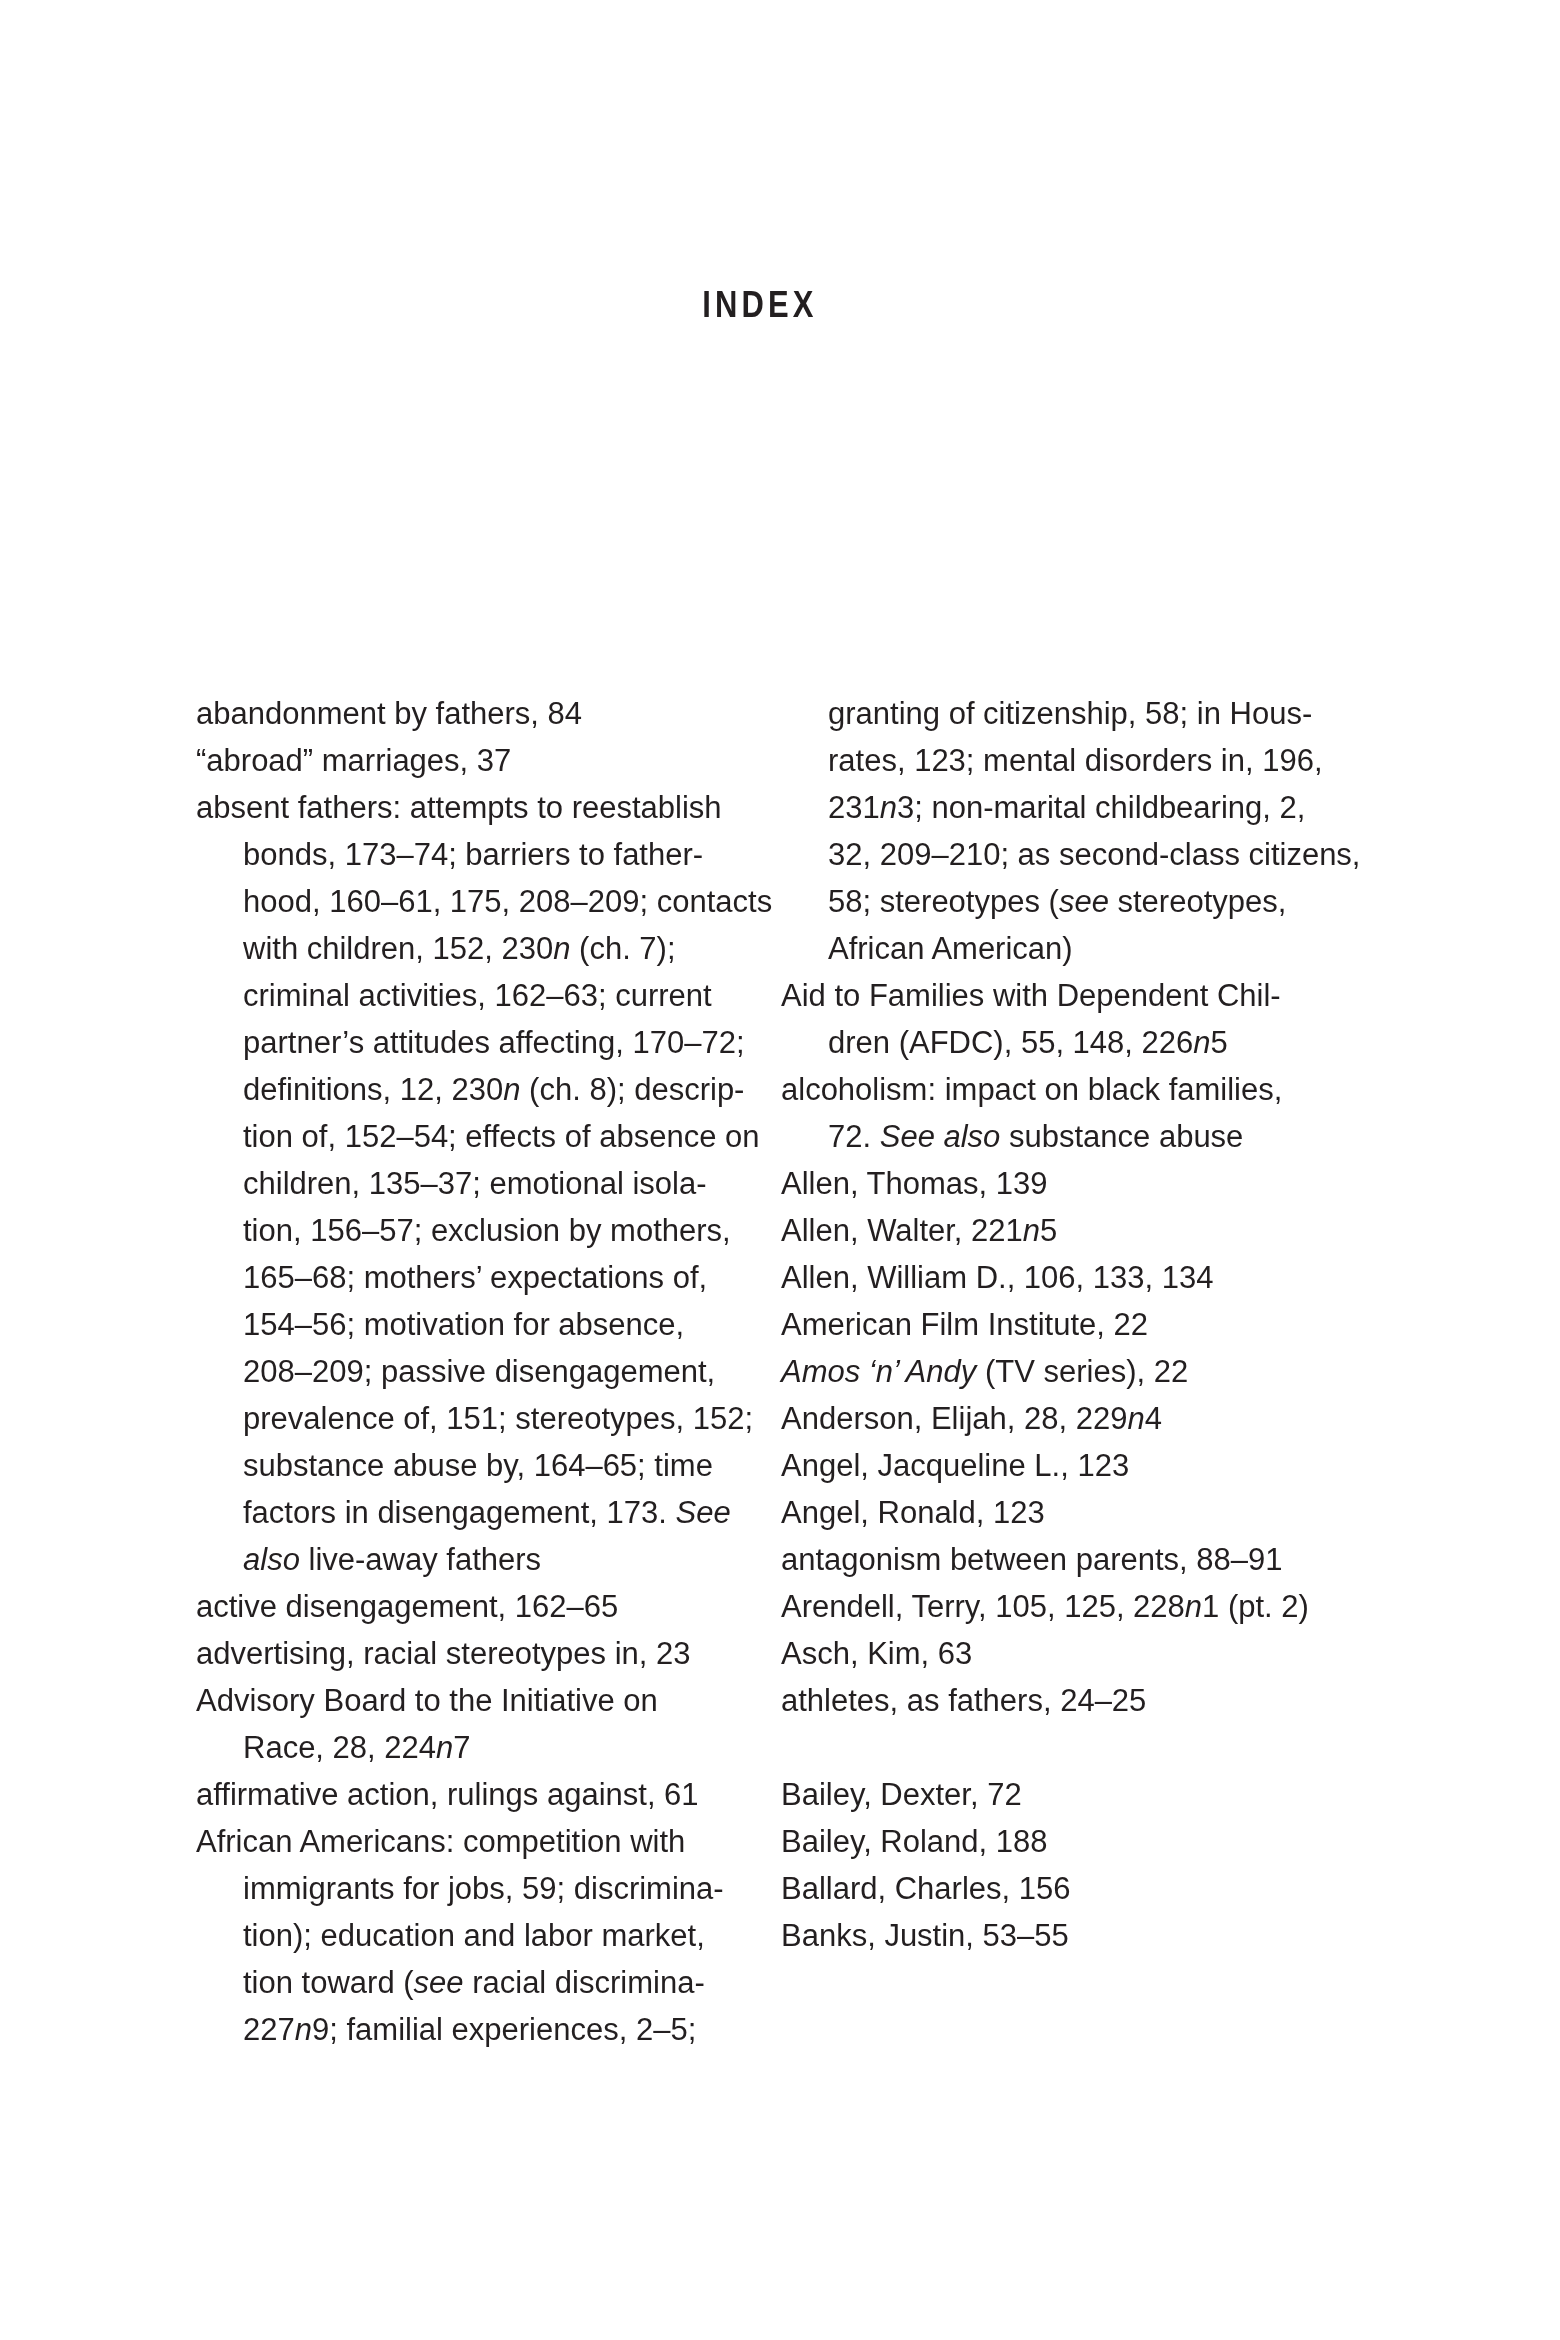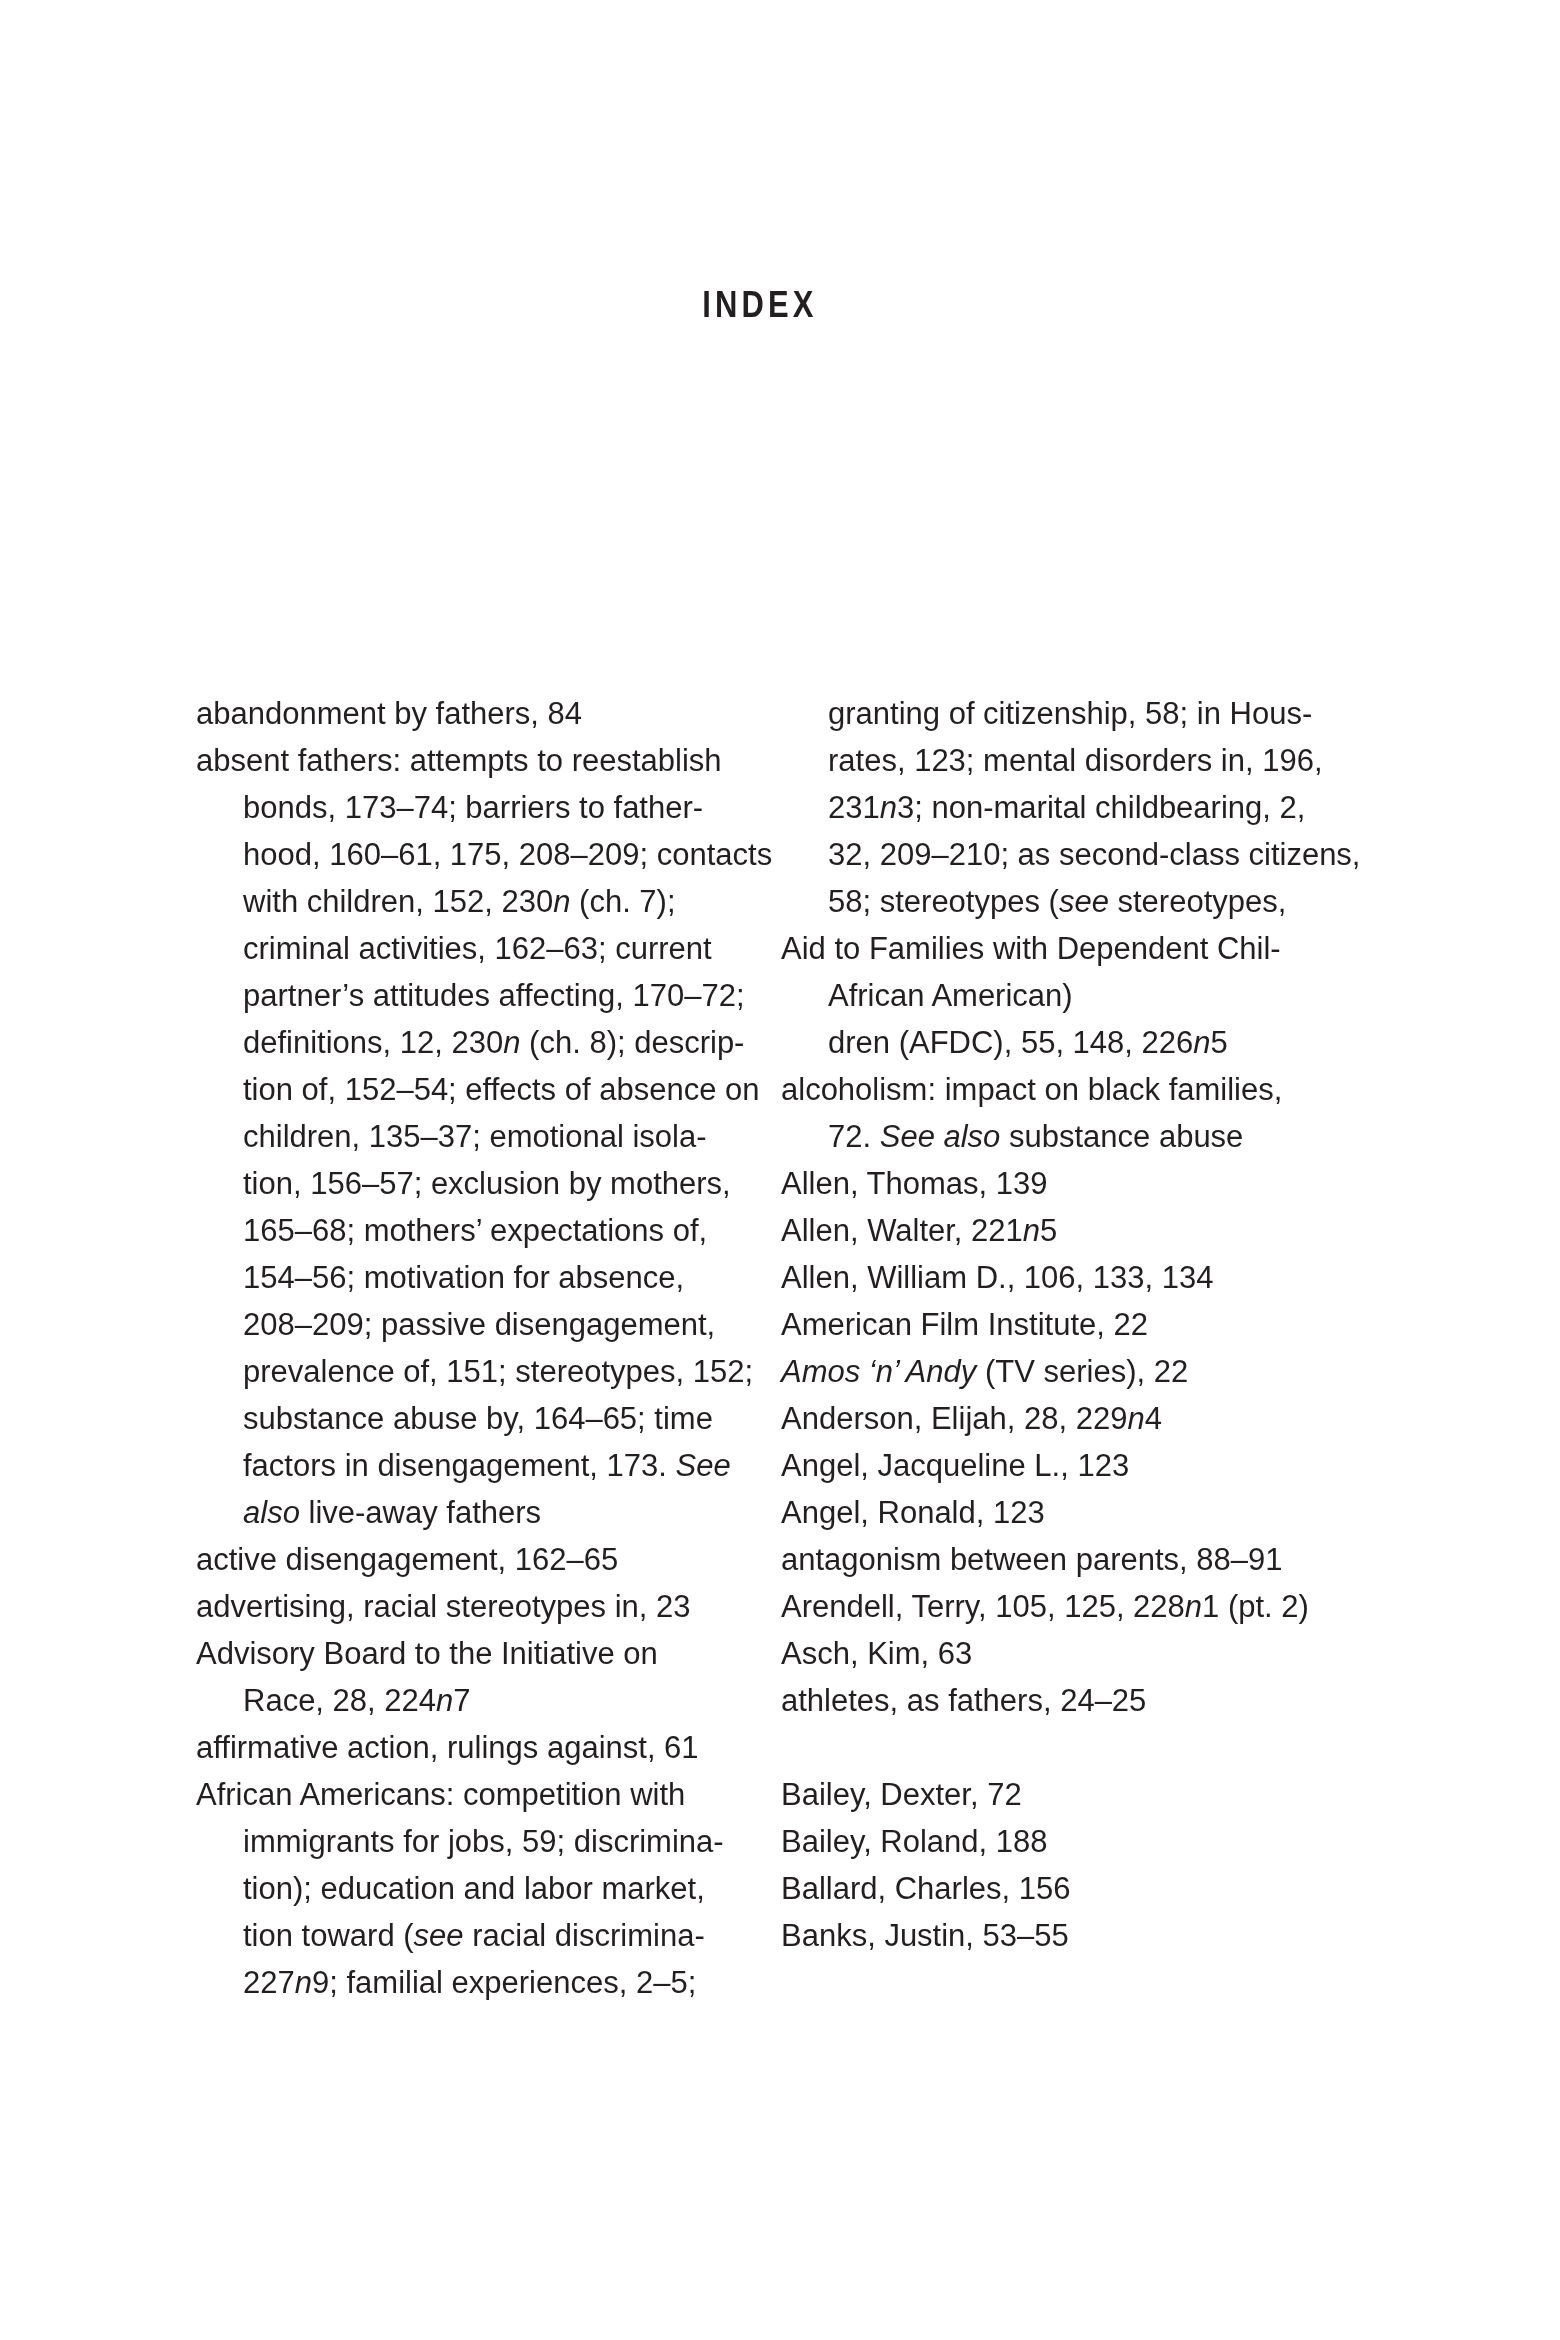--- a/index.html
+++ b/index.html
@@ -47,20 +47,21 @@
     .gap { height: 47px; }
     i, .it { font-style: italic; }
   </style>
 </head>
 <body>
 
 <h1 class="page-title">INDEX</h1>
 
 <div class="column col-left">
     <div class="line"><span>abandonment by fathers, 84</span></div>
+    <div class="line"><span>“abroad” marriages, 37</span></div>
     <div class="line"><span>absent fathers: attempts to reestablish</span></div>
     <div class="line cont"><span>bonds, 173–74; barriers to father-</span></div>
     <div class="line cont"><span>hood, 160–61, 175, 208–209; contacts</span></div>
     <div class="line cont"><span>with children, 152, 230</span><span class="it">n</span><span> (ch. 7);</span></div>
     <div class="line cont"><span>criminal activities, 162–63; current</span></div>
     <div class="line cont"><span>partner’s attitudes affecting, 170–72;</span></div>
     <div class="line cont"><span>definitions, 12, 230</span><span class="it">n</span><span> (ch. 8); descrip-</span></div>
     <div class="line cont"><span>tion of, 152–54; effects of absence on</span></div>
     <div class="line cont"><span>children, 135–37; emotional isola-</span></div>
     <div class="line cont"><span>tion, 156–57; exclusion by mothers,</span></div>
@@ -81,22 +82,22 @@
     <div class="line cont"><span>tion); education and labor market,</span></div>
     <div class="line cont"><span>tion toward (</span><span class="it">see</span><span> racial discrimina-</span></div>
     <div class="line cont"><span>227</span><span class="it">n</span><span>9; familial experiences, 2–5;</span></div>
   </div>
 <div class="column col-right">
     <div class="line cont"><span>granting of citizenship, 58; in Hous-</span></div>
     <div class="line cont"><span>rates, 123; mental disorders in, 196,</span></div>
     <div class="line cont"><span>231</span><span class="it">n</span><span>3; non-marital childbearing, 2,</span></div>
     <div class="line cont"><span>32, 209–210; as second-class citizens,</span></div>
     <div class="line cont"><span>58; stereotypes (</span><span class="it">see</span><span> stereotypes,</span></div>
+    <div class="line cont"><span>African American)</span></div>
     <div class="line"><span>Aid to Families with Dependent Chil-</span></div>
-    <div class="line cont"><span>African American)</span></div>
     <div class="line cont"><span>dren (AFDC), 55, 148, 226</span><span class="it">n</span><span>5</span></div>
     <div class="line"><span>alcoholism: impact on black families,</span></div>
     <div class="line cont"><span>72. </span><span class="it">See also</span><span> substance abuse</span></div>
     <div class="line"><span>Allen, Thomas, 139</span></div>
     <div class="line"><span>Allen, Walter, 221</span><span class="it">n</span><span>5</span></div>
     <div class="line"><span>Allen, William D., 106, 133, 134</span></div>
     <div class="line"><span>American Film Institute, 22</span></div>
     <div class="line"><span class="it">Amos ‘n’ Andy</span><span> (TV series), 22</span></div>
     <div class="line"><span>Anderson, Elijah, 28, 229</span><span class="it">n</span><span>4</span></div>
     <div class="line"><span>Angel, Jacqueline L., 123</span></div>

